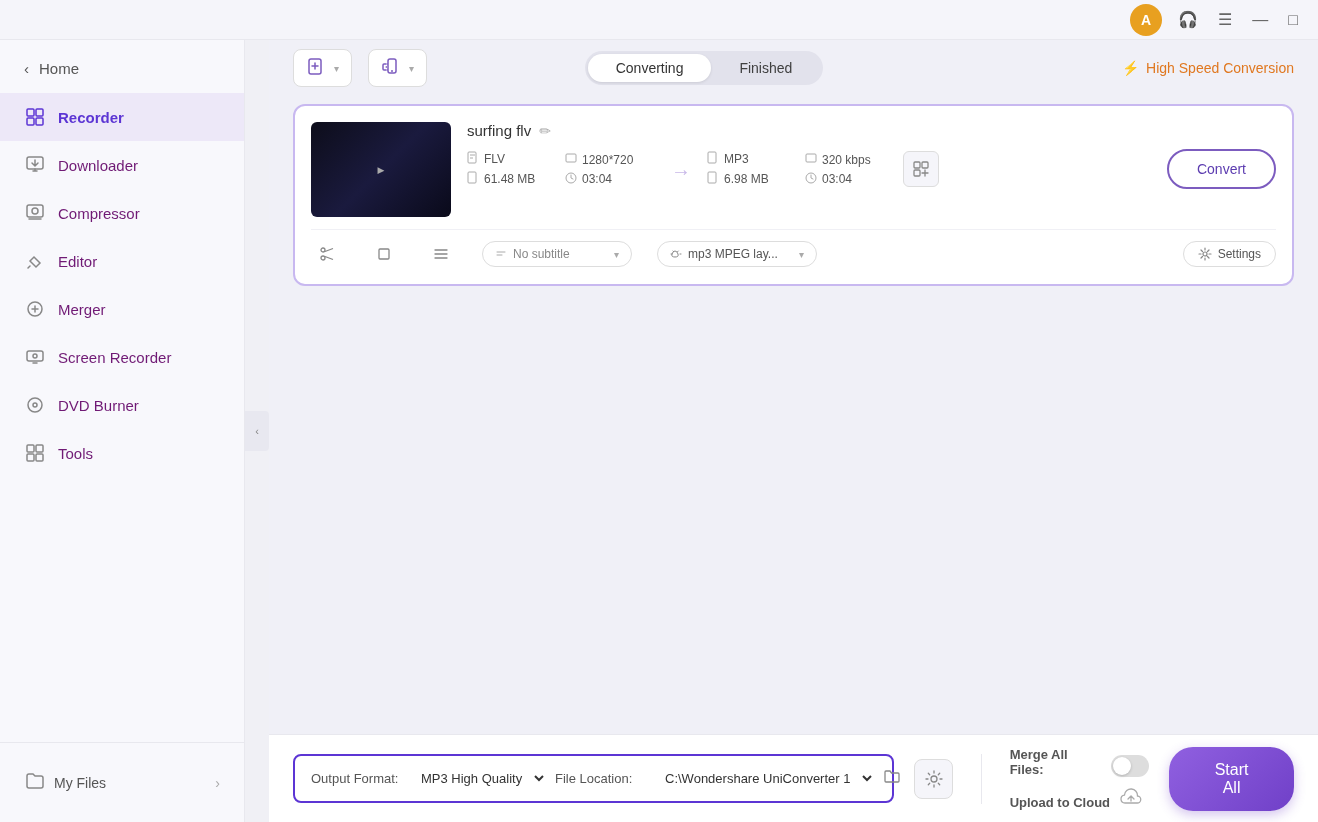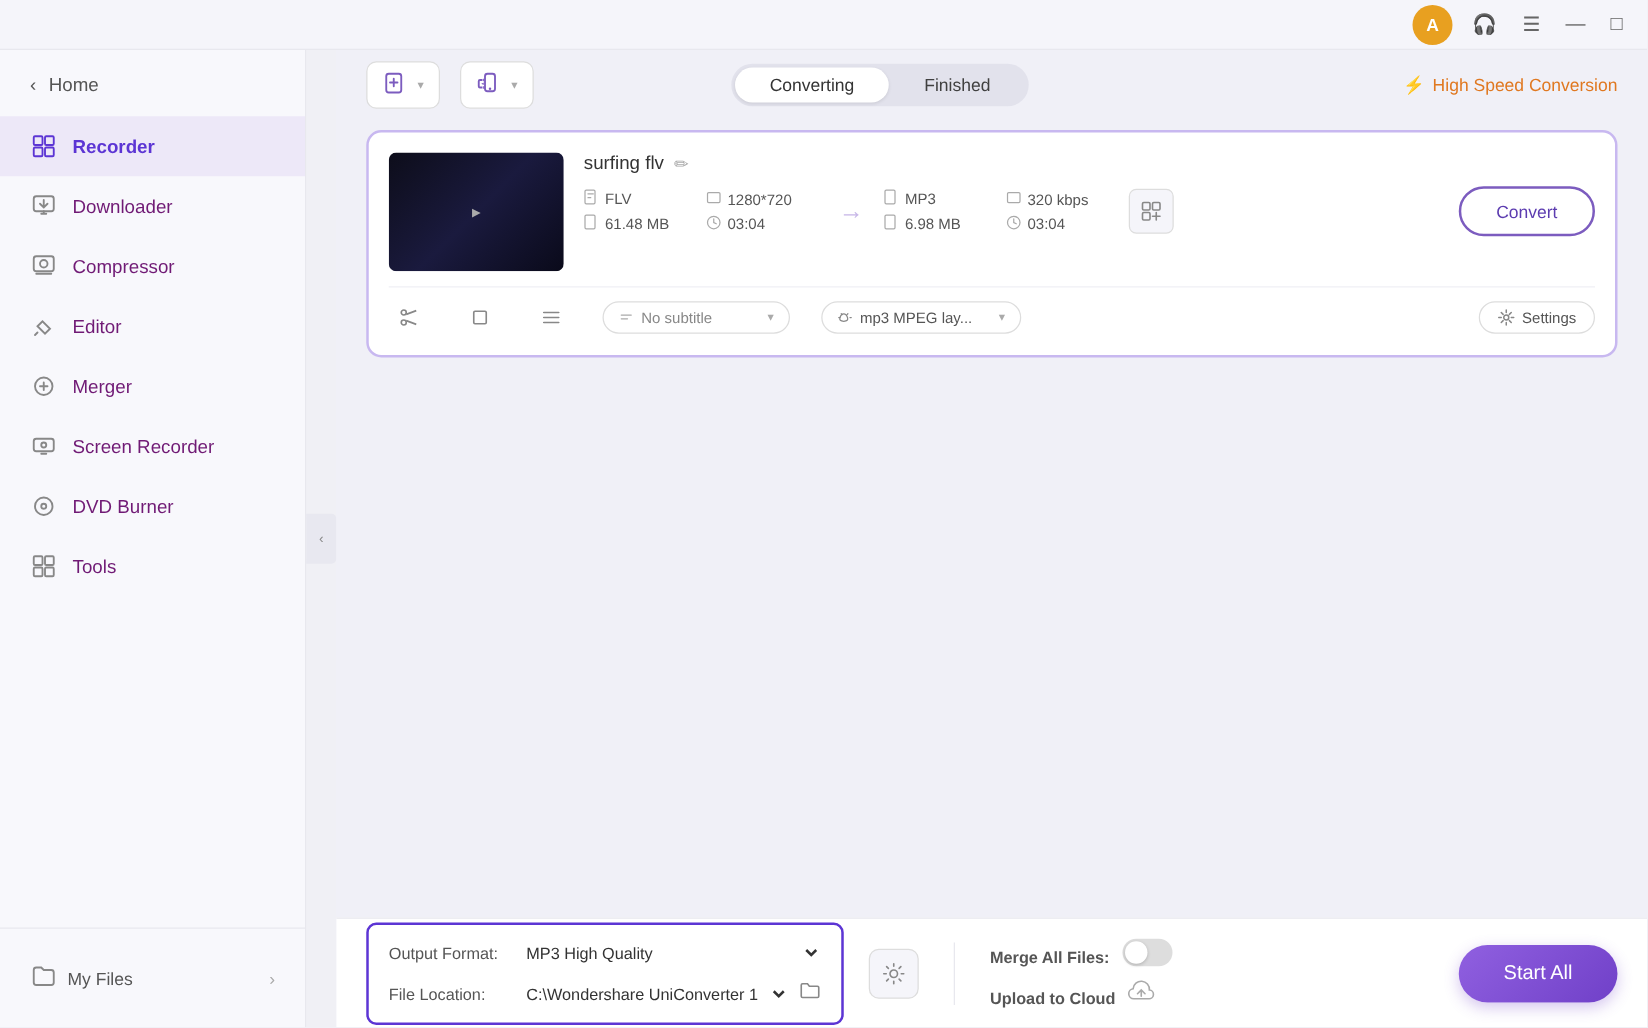--- a/index.html
+++ b/index.html
@@ -347,21 +347,20 @@
       height: 88px;
       background: white;
       border-top: 1px solid #e8e8ee;
       display: flex;
       align-items: center;
       padding: 0 24px;
       gap: 20px;
     }
     .format-section {
       display: flex;
-      flex-direction: column;
       gap: 8px;
       border: 2px solid #5c35d4;
       border-radius: 8px;
       padding: 10px 16px;
       min-width: 370px;
     }
     .format-row {
       display: flex;
       align-items: center;
       gap: 8px;

